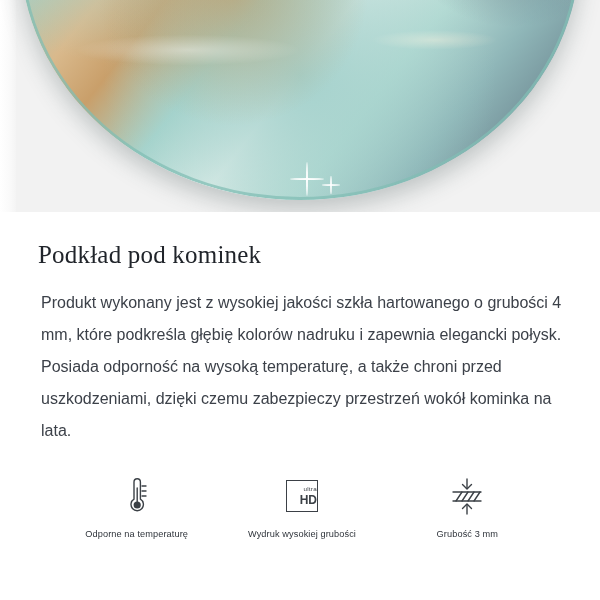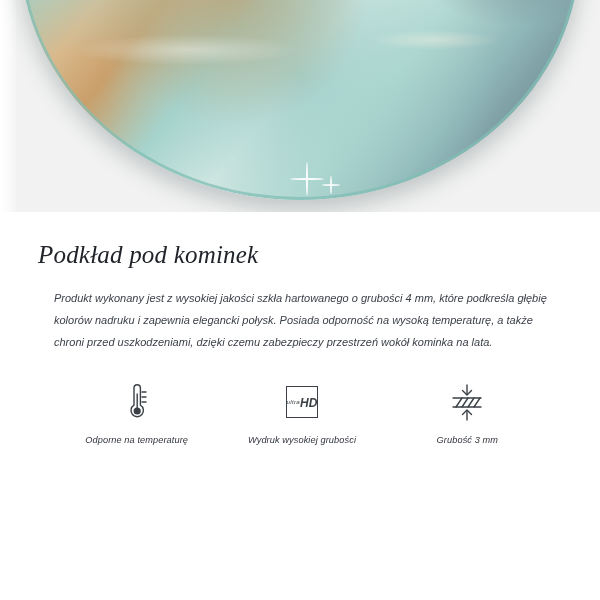--- a/index.html
+++ b/index.html
@@ -12,21 +12,20 @@
     background: #ffffff;
     font-family: "Liberation Sans", sans-serif;
     overflow: hidden;
   }
   .page {
     position: relative;
     width: 600px;
     height: 600px;
     background: #ffffff;
     overflow: hidden;
-    font-style: italic;
   }
 
   
   .hero {
     position: relative;
     width: 600px;
     height: 212px;
     overflow: hidden;
     background: #ffffff;
   }
@@ -141,24 +140,24 @@
     font-size: 25px;
     line-height: 1.32;
     color: #20242a;
     font-weight: 400;
     margin: 0 0 16px 0;
     letter-spacing: 0.2px;
   }
   .headline .l2 { display: block; }
   .body-copy {
     font-family: "Liberation Sans", sans-serif;
-    font-size: 11px;
+    font-size: 16px;
     line-height: 2.0;
     color: #3c4149;
-    margin: 16px;
+    margin: 3px;
     max-width: 536px;
   }
 
   
   .features {
     margin-top: 26px;
     display: grid;
     grid-template-columns: repeat(3, 1fr);
     row-gap: 16px;
     padding: 0 16px;
@@ -180,22 +179,22 @@
     font-size: 9.2px;
     color: #2f343b;
     text-align: center;
     letter-spacing: 0.1px;
   }
   .ultrahd {
     width: 30px;
     height: 30px;
     border: 1.4px solid #3b4046;
     display: flex;
-    flex-direction: row;
-    align-items: center;
+    flex-direction: column;
+    align-items: flex-end;
     justify-content: center;
     line-height: 1;
   }
   .ultrahd .u1 { font-size: 6.2px; letter-spacing: 0.3px; color: #3b4046; }
   .ultrahd .u2 { font-size: 12px; font-weight: bold; color: #3b4046; margin-top: 1px; }
   svg { display: block; }
 </style>
 </head>
 <body>
 

